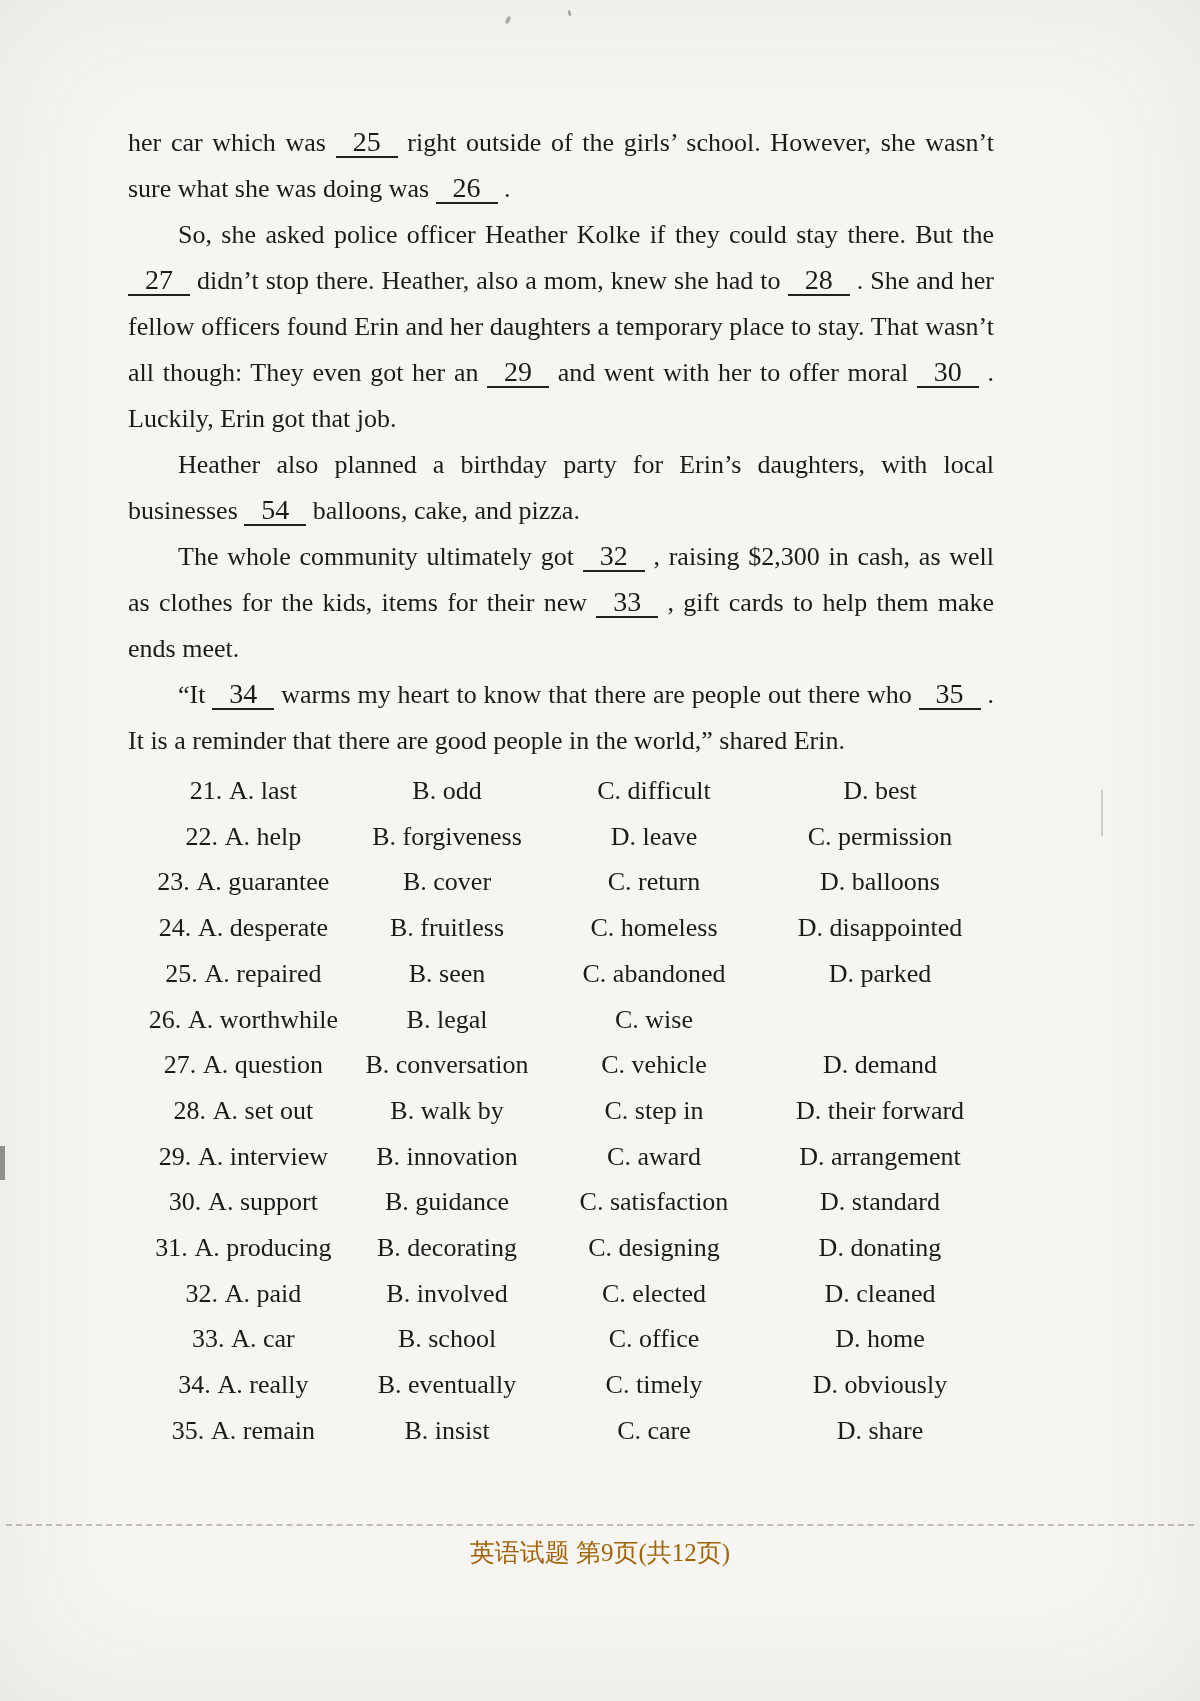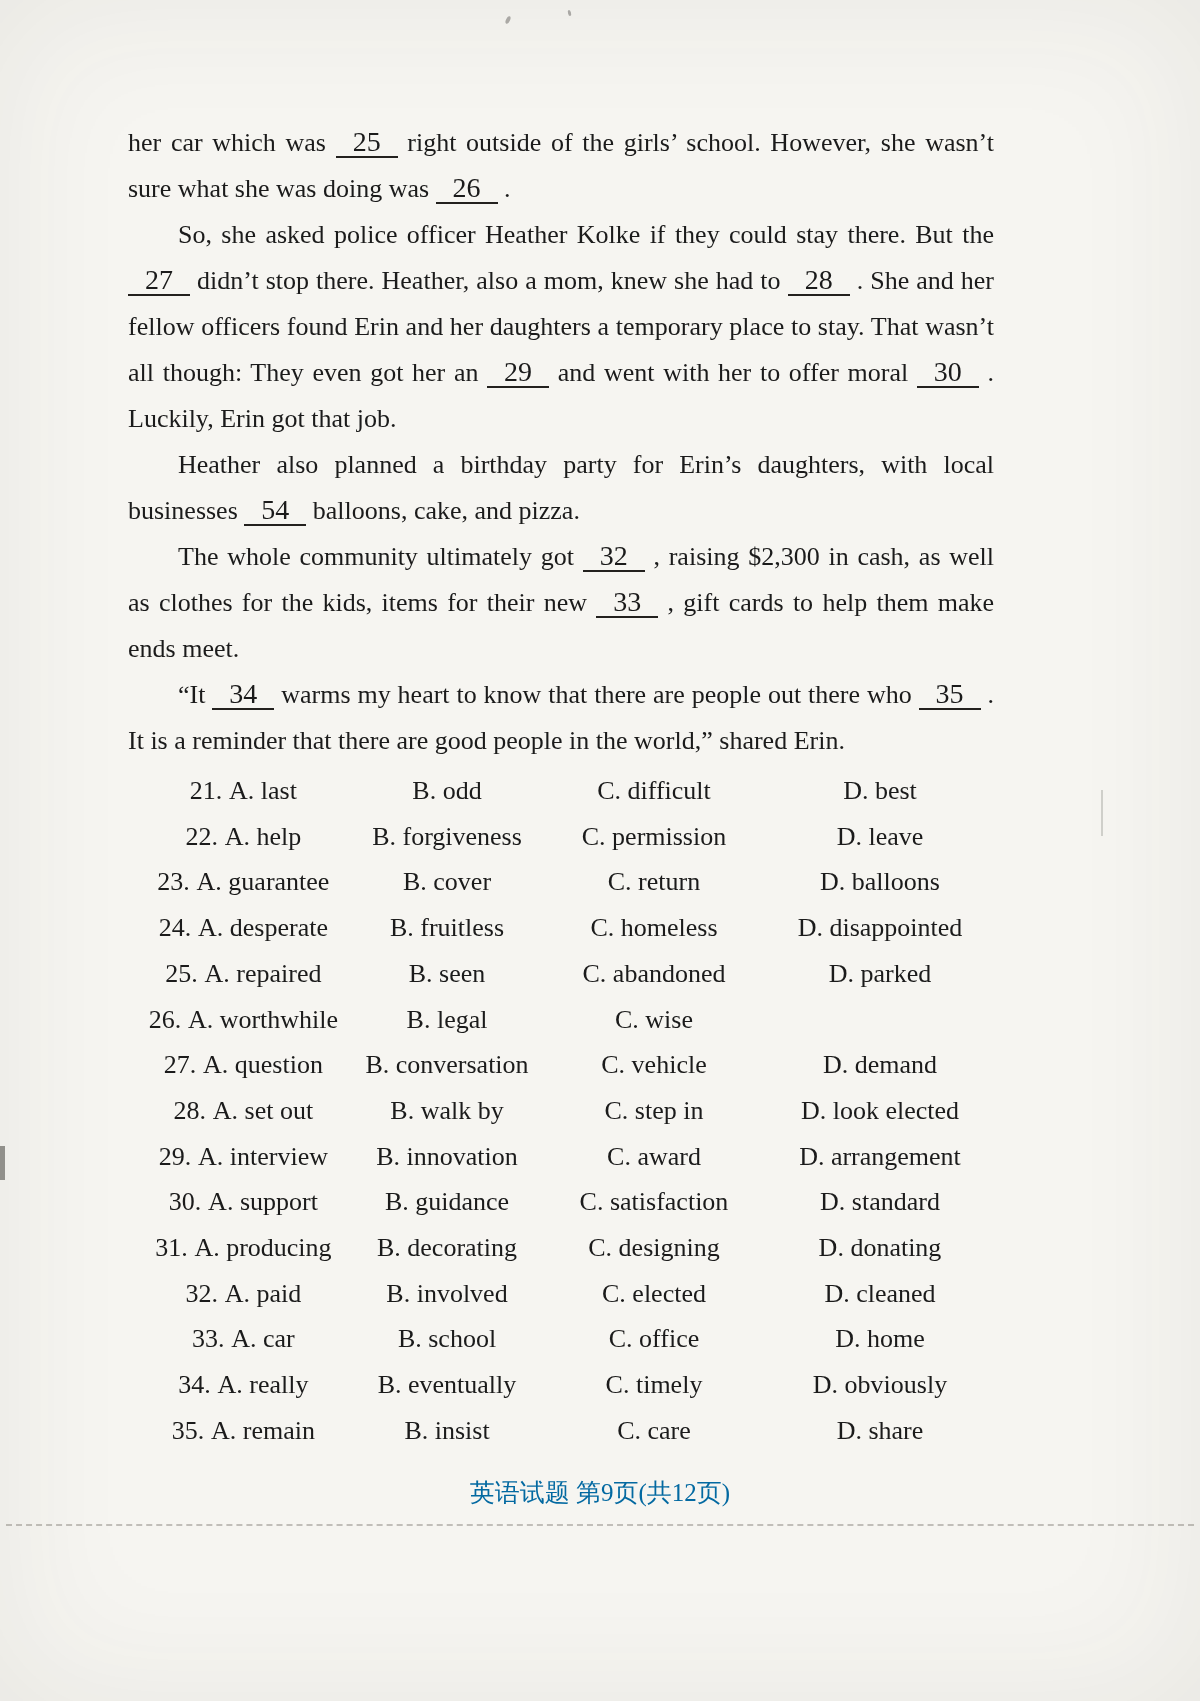--- a/index.html
+++ b/index.html
@@ -23,22 +23,22 @@
     display: inline-block; min-width: 62px; padding: 0 5px;
     border-bottom: 2px solid #23211e;
     text-align: center; text-indent: 0;
     font-size: 28px; line-height: 28px;
   }
   .options { margin-top: 4px; font-size: 26px; }
   .opt-row { display: grid; grid-template-columns: 224px 190px 224px 1fr; line-height: 45.7px; }
   .opt-cell { white-space: nowrap; overflow: visible; text-align: center; }
   .q-num { display: inline-block; width: 46px; }
   .footer {
-    position: absolute; left: 0; top: 1476px; width: 100%;
-    text-align: center; font-size: 25px; color: #0369a1;
+    position: absolute; left: 0; top: 1536px; width: 100%;
+    text-align: center; font-size: 25px; color: #a16207;
   }
   .artifact { position: absolute; }
   .bottom-edge {
     left: 6px; right: 6px; top: 1524px; height: 0;
     border-top: 2px dashed rgba(95,90,80,0.35);
   }
   .speck { background: rgba(40,38,34,0.35); border-radius: 50%; }
   .speck1 { left: 506px; top: 16px; width: 4px; height: 8px; transform: rotate(25deg); }
   .speck2 { left: 568px; top: 10px; width: 3px; height: 6px; transform: rotate(-15deg); }
   .streak-right { left: 1101px; top: 790px; width: 2px; height: 46px; background: rgba(40,38,34,0.18); }
@@ -59,22 +59,22 @@
     <div class="options">
         <div class="opt-row">
           <div class="opt-cell"><span class="q-num">21.</span><span class="opt-text">A. last</span></div>
           <div class="opt-cell"><span class="opt-text">B. odd</span></div>
           <div class="opt-cell"><span class="opt-text">C. difficult</span></div>
           <div class="opt-cell"><span class="opt-text">D. best</span></div>
         </div>
         <div class="opt-row">
           <div class="opt-cell"><span class="q-num">22.</span><span class="opt-text">A. help</span></div>
           <div class="opt-cell"><span class="opt-text">B. forgiveness</span></div>
+          <div class="opt-cell"><span class="opt-text">D. leave</span></div>
           <div class="opt-cell"><span class="opt-text">C. permission</span></div>
-          <div class="opt-cell"><span class="opt-text">D. leave</span></div>
         </div>
         <div class="opt-row">
           <div class="opt-cell"><span class="q-num">23.</span><span class="opt-text">A. guarantee</span></div>
           <div class="opt-cell"><span class="opt-text">B. cover</span></div>
           <div class="opt-cell"><span class="opt-text">C. return</span></div>
           <div class="opt-cell"><span class="opt-text">D. balloons</span></div>
         </div>
         <div class="opt-row">
           <div class="opt-cell"><span class="q-num">24.</span><span class="opt-text">A. desperate</span></div>
           <div class="opt-cell"><span class="opt-text">B. fruitless</span></div>
@@ -95,21 +95,21 @@
         <div class="opt-row">
           <div class="opt-cell"><span class="q-num">27.</span><span class="opt-text">A. question</span></div>
           <div class="opt-cell"><span class="opt-text">B. conversation</span></div>
           <div class="opt-cell"><span class="opt-text">C. vehicle</span></div>
           <div class="opt-cell"><span class="opt-text">D. demand</span></div>
         </div>
         <div class="opt-row">
           <div class="opt-cell"><span class="q-num">28.</span><span class="opt-text">A. set out</span></div>
           <div class="opt-cell"><span class="opt-text">B. walk by</span></div>
           <div class="opt-cell"><span class="opt-text">C. step in</span></div>
-          <div class="opt-cell"><span class="opt-text">D. look elected</span></div>
+          <div class="opt-cell"><span class="opt-text">D. their forward</span></div>
         </div>
         <div class="opt-row">
           <div class="opt-cell"><span class="q-num">29.</span><span class="opt-text">A. interview</span></div>
           <div class="opt-cell"><span class="opt-text">B. innovation</span></div>
           <div class="opt-cell"><span class="opt-text">C. award</span></div>
           <div class="opt-cell"><span class="opt-text">D. arrangement</span></div>
         </div>
         <div class="opt-row">
           <div class="opt-cell"><span class="q-num">30.</span><span class="opt-text">A. support</span></div>
           <div class="opt-cell"><span class="opt-text">B. guidance</span></div>

